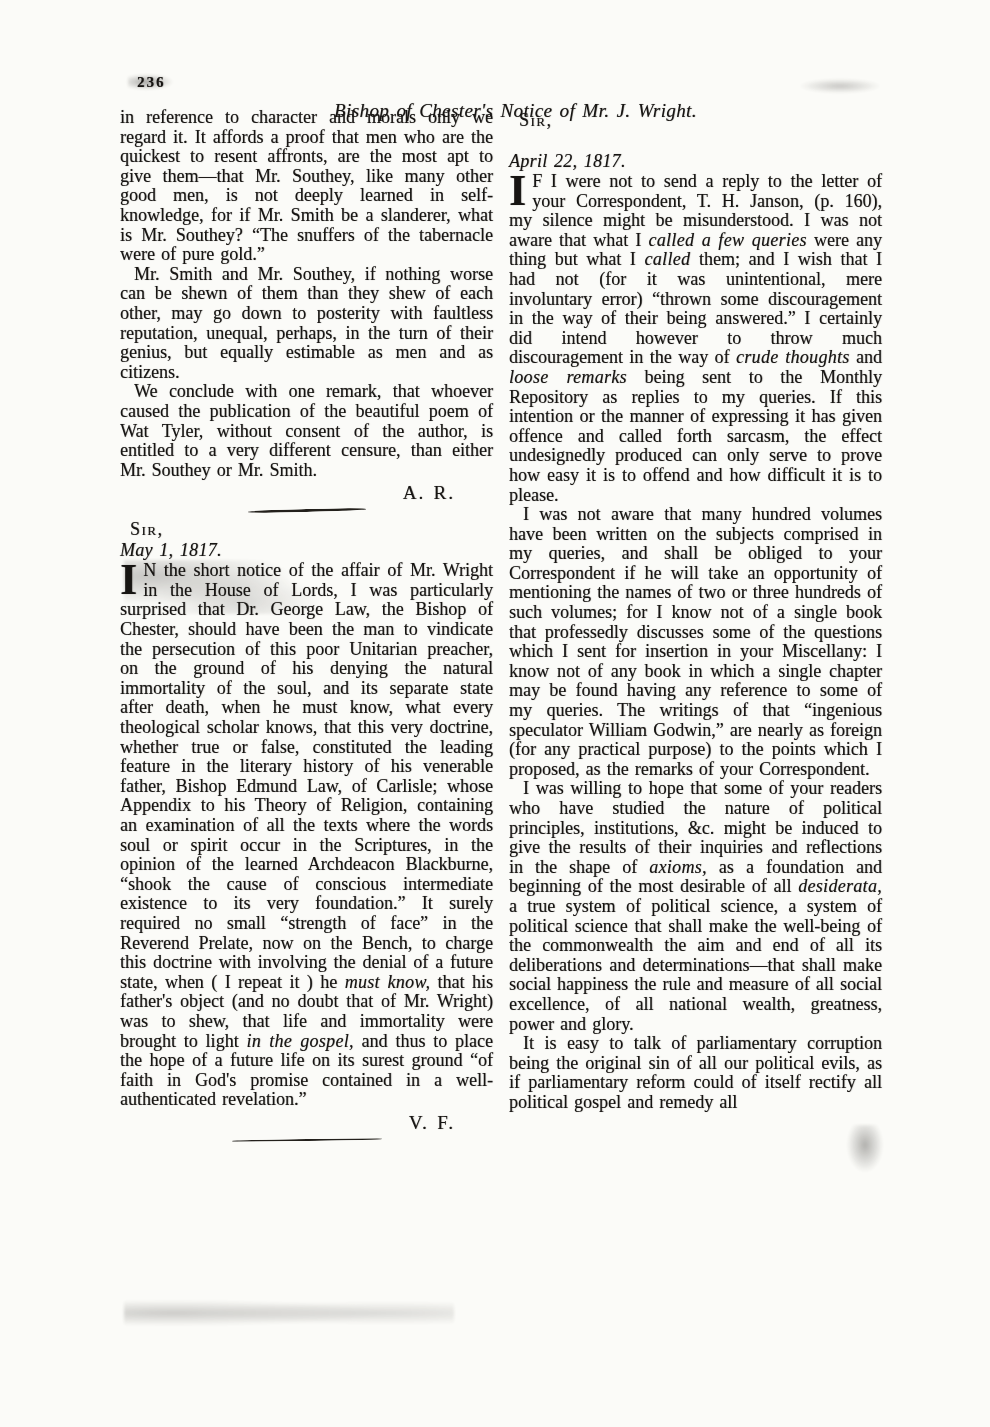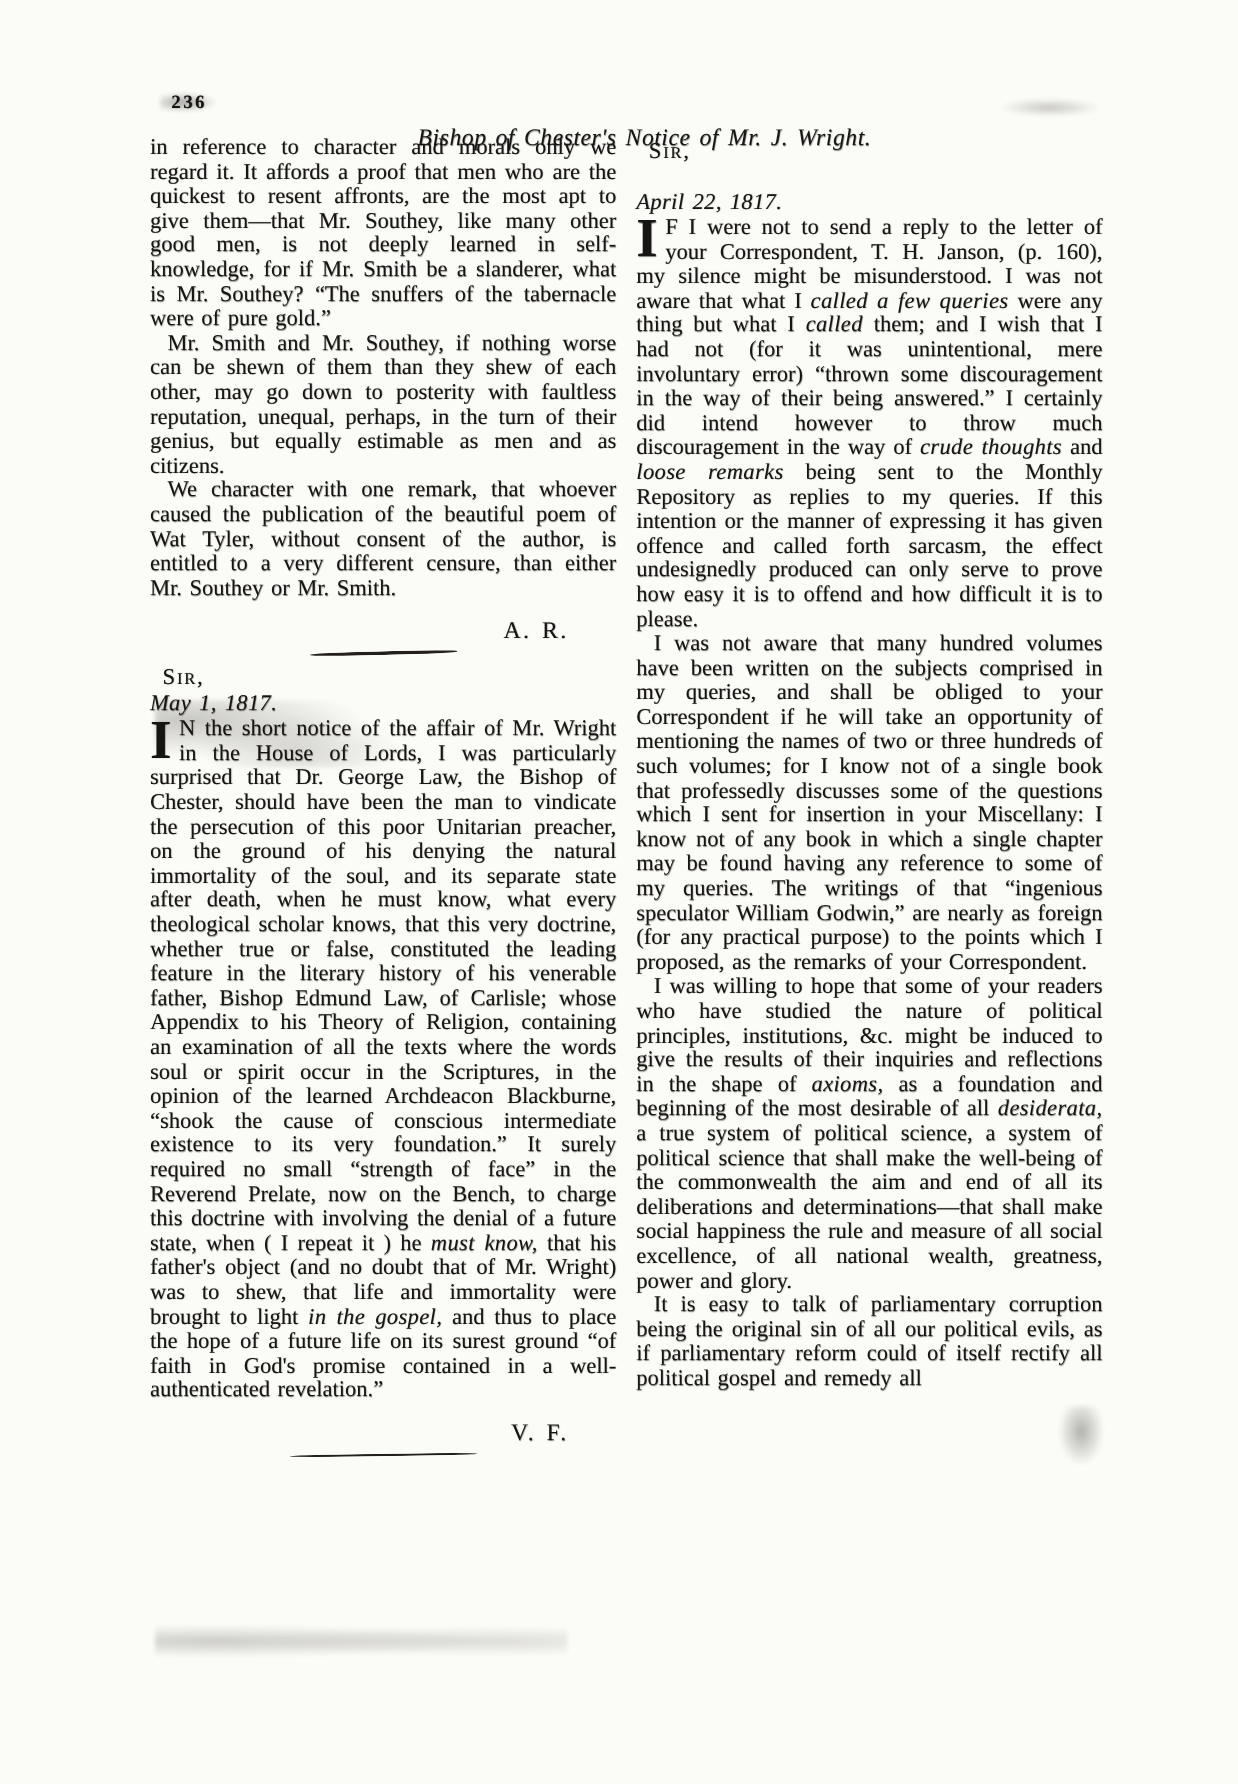--- a/index.html
+++ b/index.html
@@ -29,21 +29,21 @@
     position: absolute; left: 120px; top: 108px; width: 762px;
     display: flex; gap: 16px;
   }
   .column {
     width: 373px;
     font-size: 18px; line-height: 19.6px;
     text-align: justify; word-spacing: 1.6px;
   }
   .column p { margin: 0; }
   p.indent { text-indent: 14px; }
-  .sig { text-align: right; padding-right: 38px; line-height: 21px; margin-top: 14px; }
+  .sig { text-align: right; padding-right: 38px; line-height: 21px; margin-top: 2px; }
   .sig-strong { font-size: 19px; letter-spacing: 2px; }
   .rule-wrap { display: flex; justify-content: center; padding: 6px 0 5px; }
   .rule {
     width: 118px; height: 0;
     border-top: 3px solid #23201c;
     border-radius: 45%;
     transform: rotate(-1.4deg);
   }
   .rule.thin { width: 150px; border-top-width: 2px; transform: rotate(-0.8deg); }
   .sal-row {
@@ -84,21 +84,21 @@
 <div class="page-header">
   <span class="page-number">236</span>
   <span class="running-title">Bishop of Chester's Notice of Mr. J. Wright.</span>
 </div>
 
 <div class="columns">
 
   <div class="column">
     <p>in reference to character and morals only we regard it.  It affords a proof that men who are the quickest to resent affronts, are the most apt to give them—that Mr. Southey, like many other good men, is not deeply learned in self-knowledge, for if Mr. Smith be a slanderer, what is Mr. Southey?  “The snuffers of the tabernacle were of pure gold.”</p>
     <p class="indent">Mr. Smith and Mr. Southey, if nothing worse can be shewn of them than they shew of each other, may go down to posterity with faultless reputation, unequal, perhaps, in the turn of their genius, but equally estimable as men and as citizens.</p>
-    <p class="indent">We character with one remark, that whoever caused the publication of the beautiful poem of Wat Tyler, without consent of the author, is entitled to a very different censure, than either Mr. Southey or Mr. Smith.</p>
+    <p class="indent">We conclude with one remark, that whoever caused the publication of the beautiful poem of Wat Tyler, without consent of the author, is entitled to a very different censure, than either Mr. Southey or Mr. Smith.</p>
     <div class="sig sig-strong">A. R.</div>
     <div class="rule-wrap">
         <div class="rule"></div>
       </div>
     <div class="sal-row">
       <span class="salutation">Sir,</span>
       <span class="date date-left">May 1, 1817.</span>
     </div>
     <p><span class="dropcap">I</span><span><span>N the short notice of the affair of Mr. Wright in the House of Lords, I was particularly surprised that Dr. George Law, the Bishop of Chester, should have been the man to vindicate the persecution of this poor Unitarian preacher, on the ground of his denying the natural immortality of the soul, and its separate state after death, when he must know, what every theological scholar knows, that this very doctrine, whether true or false, constituted the leading feature in the literary history of his venerable father, Bishop Edmund Law, of Carlisle; whose Appendix to his Theory of Religion, containing an examination of all the texts where the words soul or spirit occur in the Scriptures, in the opinion of the learned Archdeacon Blackburne, “shook the cause of conscious intermediate existence to its very foundation.”  It surely required no small “strength of face” in the Reverend Prelate, now on the Bench, to charge this doctrine with involving the denial of a future state, when ( I repeat it ) he </span><i>must know,</i><span> that his father's object (and no doubt that of Mr. Wright) was to shew, that life and immortality were brought to light </span><i>in the gospel,</i><span> and thus to place the hope of a future life on its surest ground “of faith in God's promise contained in a well-authenticated revelation.”</span></span></p>
     <div class="sig sig-strong">V. F.</div>

